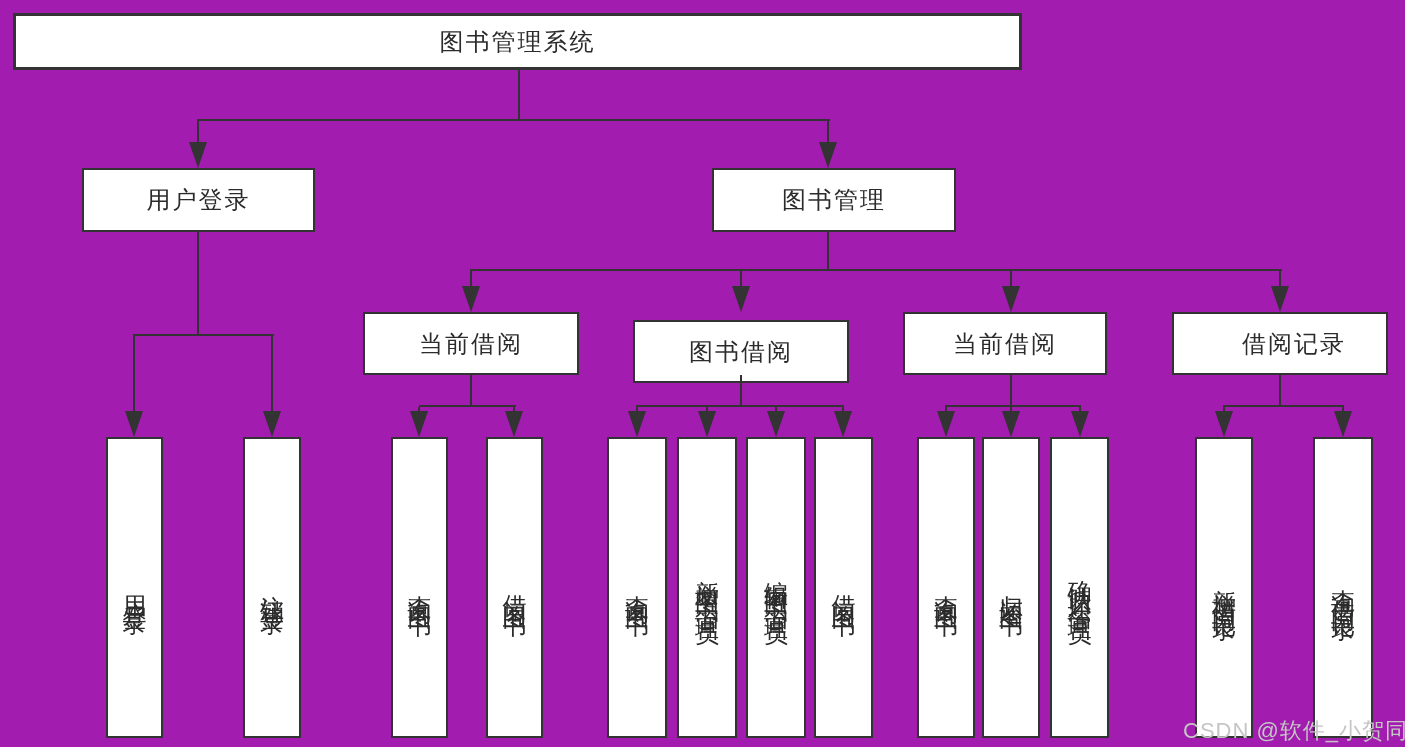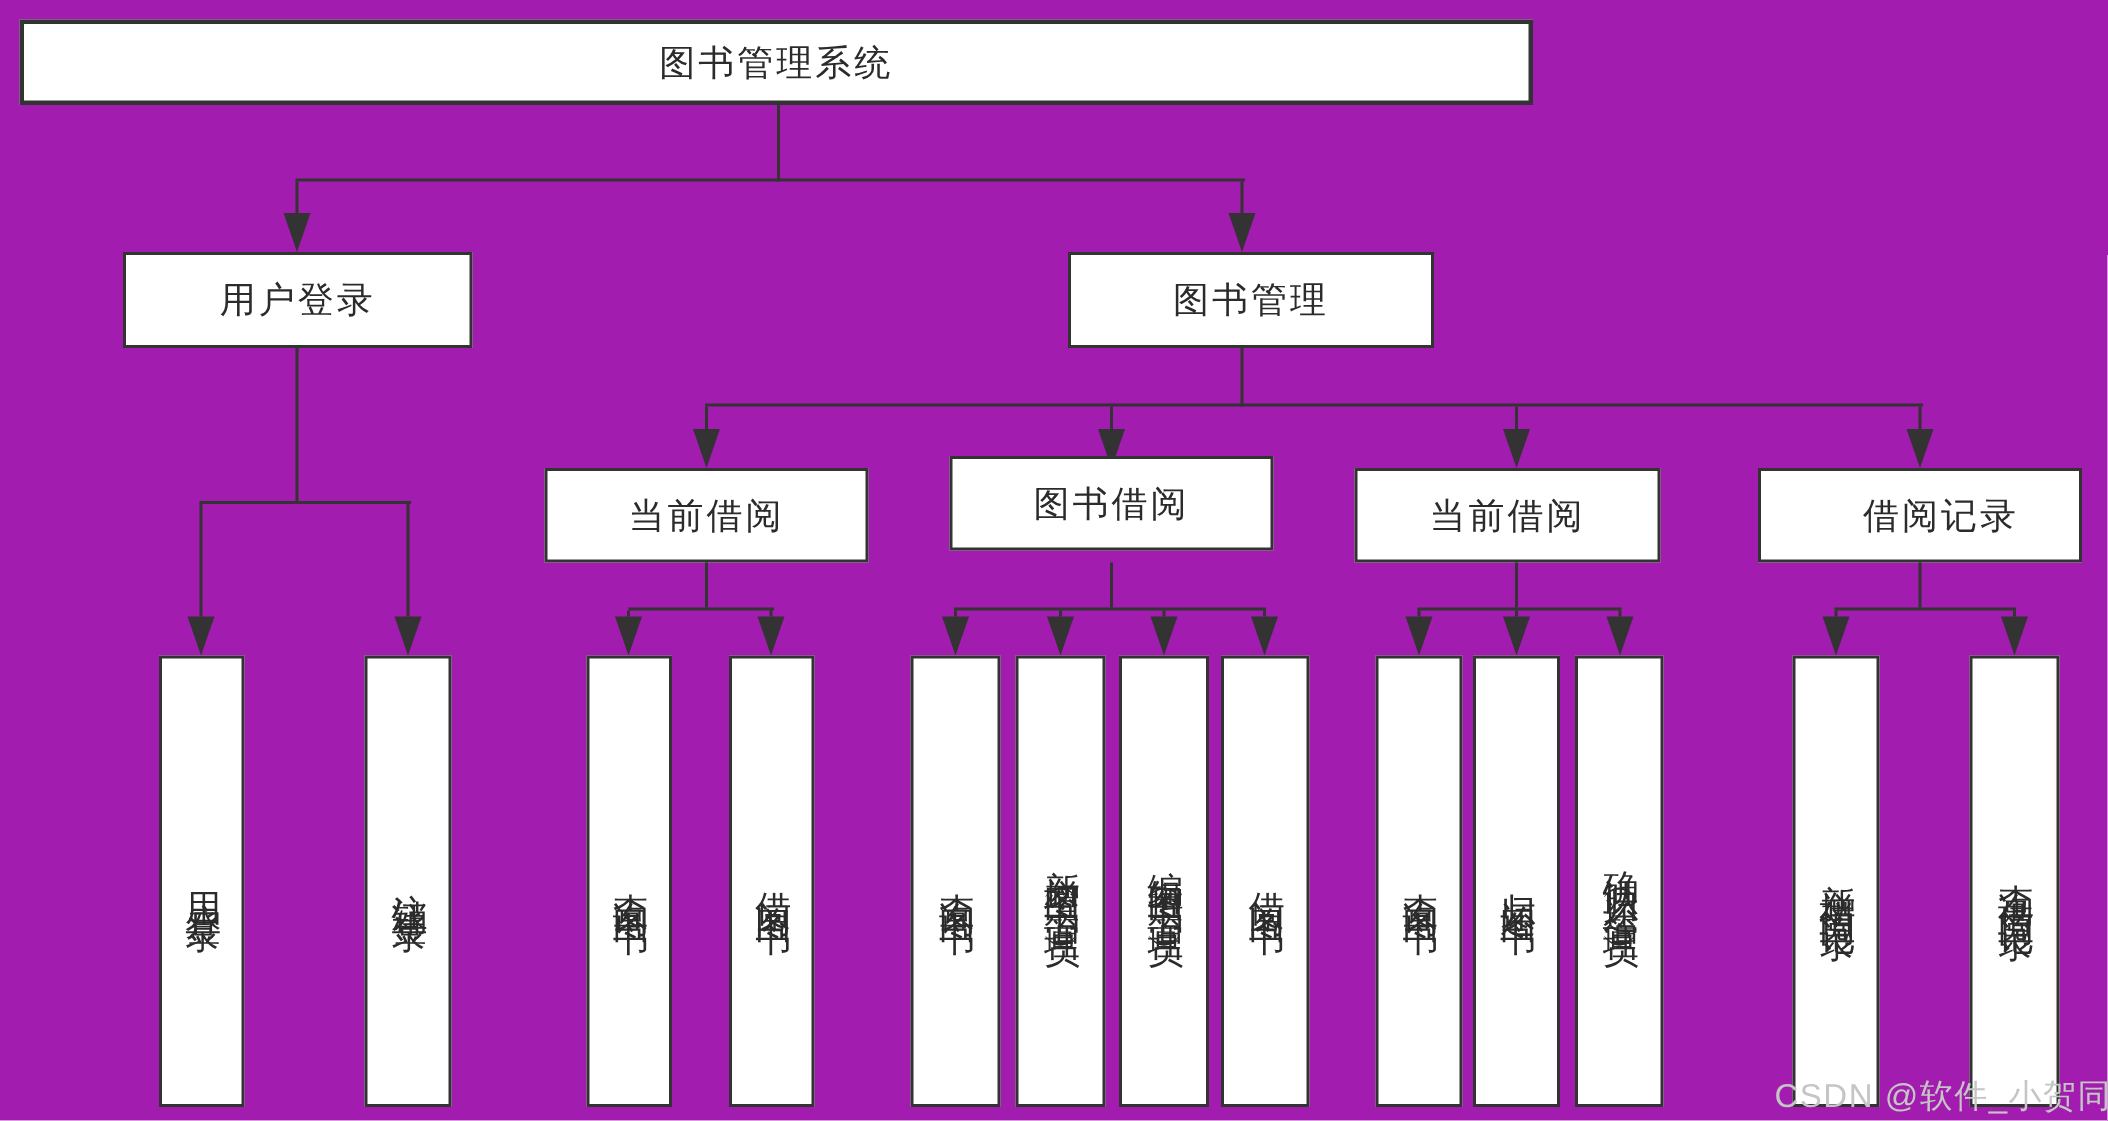--- a/index.html
+++ b/index.html
@@ -26,21 +26,21 @@
     justify-content: center;
     font-size: 24px;
     letter-spacing: 2px;
     color: #2b2b2b;
     white-space: nowrap;
   }
   #box-root   { left: 13px;   top: 13px;  width: 1009px; height: 57px; border-width: 3px; }
   #box-login  { left: 82px;   top: 168px; width: 233px;  height: 64px; }
   #box-mgmt   { left: 712px;  top: 168px; width: 244px;  height: 64px; text-align: center; }
   #box-newrec { left: 363px;  top: 312px; width: 216px;  height: 63px; }
-  #box-borrow { left: 633px;  top: 304px; width: 216px;  height: 63px; text-align: center; }
+  #box-borrow { left: 633px;  top: 320px; width: 216px;  height: 63px; text-align: center; }
   #box-current{ left: 903px;  top: 312px; width: 204px;  height: 63px; }
   #box-record { left: 1172px; top: 312px; width: 216px;  height: 63px; padding-left: 28px; }
 
   .leaf {
     position: absolute;
     top: 437px;
     height: 301px;
     box-sizing: border-box;
     border: 2px solid #333333;
     background: #ffffff;

